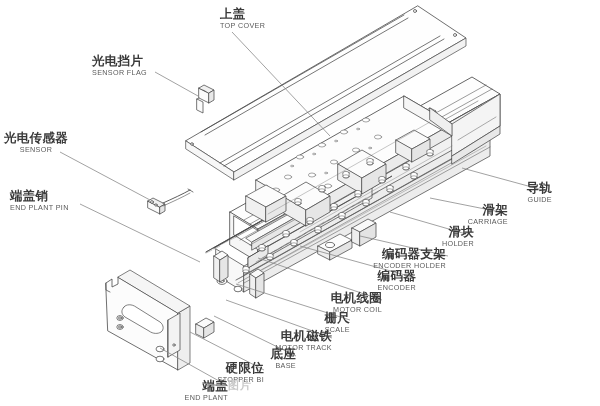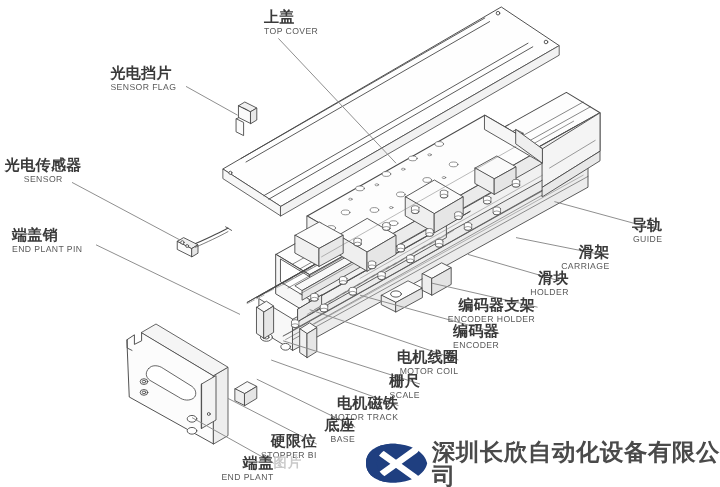--- a/index.html
+++ b/index.html
@@ -417,27 +417,14 @@
     <span class="en">STOPPER BI</span>
   </div>
 
   <div class="lbl r" style="left:148px;top:380px;width:80px;">
     <span class="cn">端盖</span>
     <span class="en">END PLANT</span>
   </div>
 
   <div id="wmark">图片</div>
 
-  <div id="footer">
-    <svg id="logo" viewBox="0 0 58 36">
-
-      <path d="M5,18 C5,6 18,1 31,2 C44,3 54,9 56,18 C54,27 44,33 31,34 C18,35 5,30 5,18 Z" fill="#1f3f80"></path>
-      <path d="M14,7 L46,30" stroke="#ffffff" stroke-width="5.5" fill="none" stroke-linecap="round"></path>
-      <path d="M46,7 L14,30" stroke="#ffffff" stroke-width="5.5" fill="none" stroke-linecap="round"></path>
-      <path d="M5,18 C5,6 18,1 31,2 C20,6 14,11 14,18 C14,25 20,30 31,34 C18,35 5,30 5,18 Z" fill="#1f3f80"></path>
-    </svg>
-    <div id="coname">
-      <div class="co-cn">深圳长欣自动化设备有限公司</div>
-
-    </div>
-  </div>
 
 </div>
 
 </body></html>

